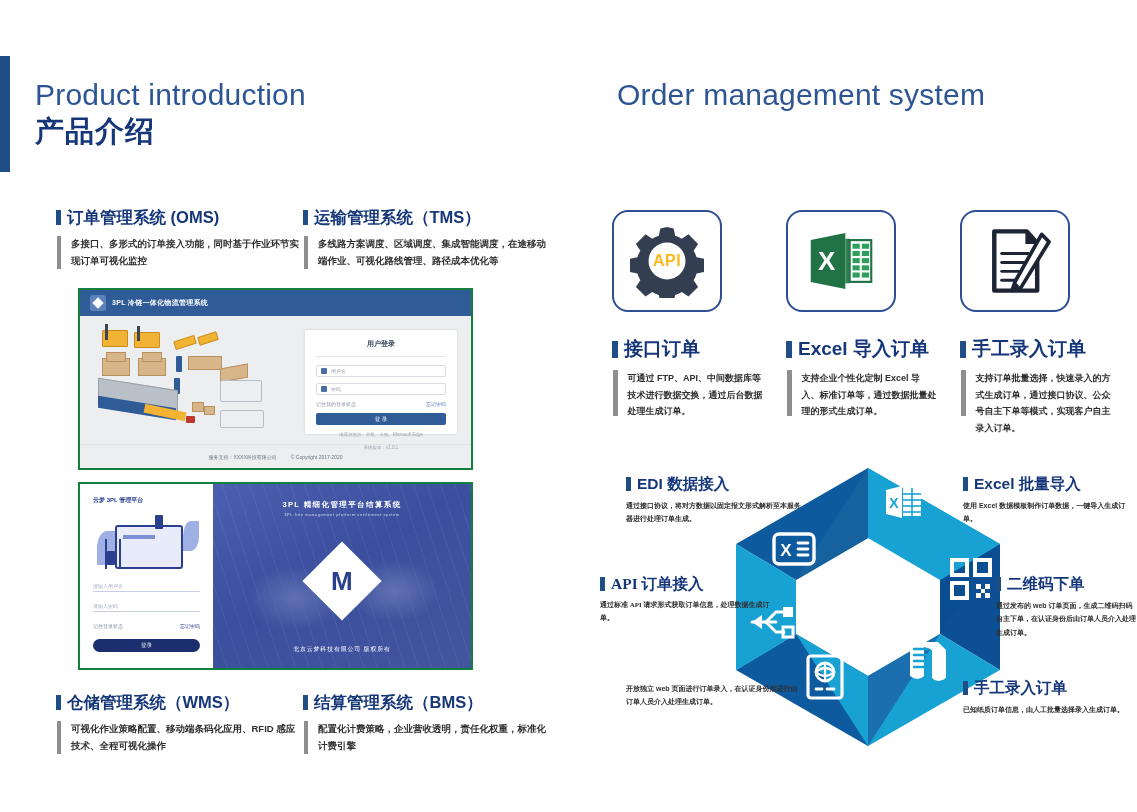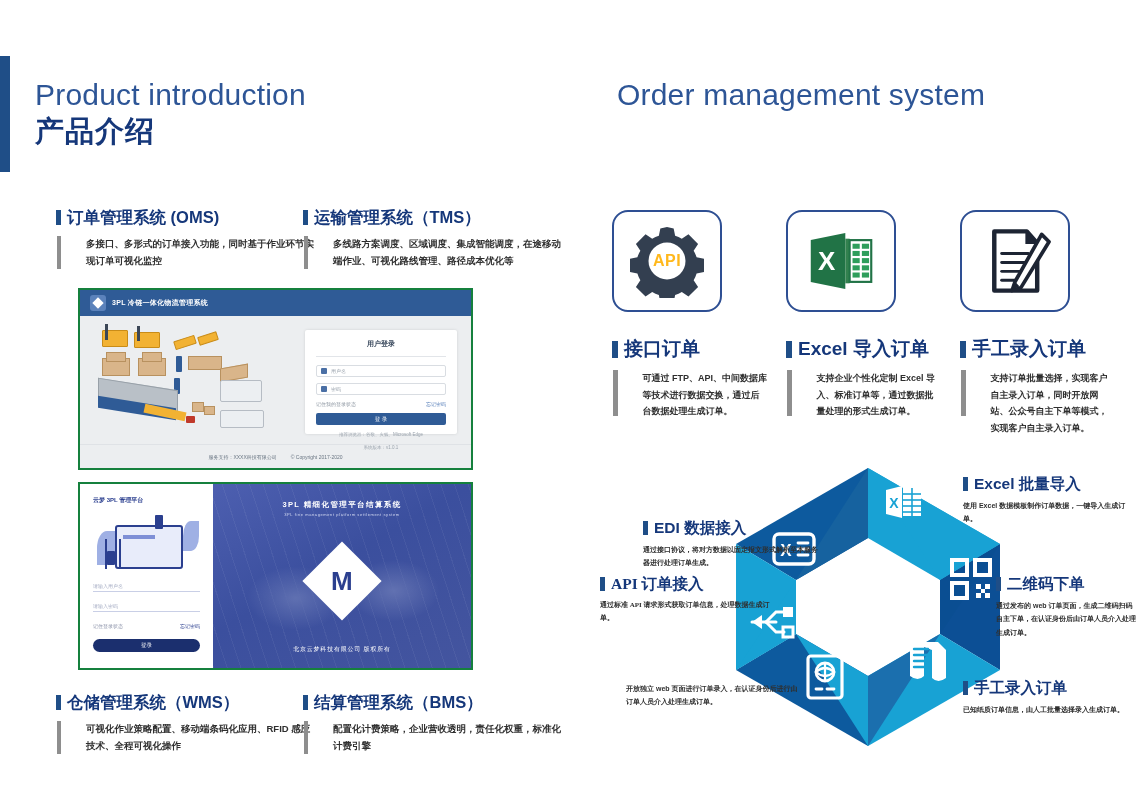--- a/index.html
+++ b/index.html
@@ -26,21 +26,21 @@
 
   
   .blk{position:absolute;}
   .blk-title{
     display:flex;align-items:flex-start;gap:6px;
     font-weight:bold;color:#15377a;white-space:nowrap;
   }
   .sq{
     display:inline-block;background:#1f4e87;flex:none;
   }
-  .blk-body{display:flex;gap:25px;}
+  .blk-body{display:flex;gap:10px;}
   .vbar{background:#8e8e8e;flex:none;}
   .blk-text{color:#2f2f2f;font-weight:bold;}
 
   
   .sysblk .blk-title{font-size:16.5px;}
   .sysblk .sq{width:5px;height:15px;margin-top:3px;}
   .sysblk .blk-body{margin-top:7px;}
   .sysblk .vbar{width:4px;height:33px;margin-left:1px;}
   .sysblk .blk-text{font-size:9.5px;line-height:1.75;max-width:232px;}
 
@@ -135,21 +135,21 @@
   #hex{position:absolute;left:722px;top:462px;width:292px;height:290px;}
   #hex svg{display:block;}
 
   
   .hx{position:absolute;}
   .hx .blk-title{font-size:15.5px;}
   .hx .sq{width:5px;height:14px;margin-top:3px;}
   .hx .blk-text{font-size:7px;line-height:1.9;color:#2f2f2f;font-weight:bold;}
   .hx.l{text-align:left;}
   .hx.r .blk-title{justify-content:flex-start;}
-  #hx-edi{left:643px;top:474px;width:175px;margin-top:44px;}
+  #hx-edi{left:626px;top:474px;width:175px;}
   #hx-api{left:600px;top:574px;width:178px;font-family:Liberation Serif, serif;}
   #hx-wechat{left:626px;top:678px;width:176px;}
   #hx-xls{left:963px;top:474px;width:170px;}
   #hx-qr{left:996px;top:574px;width:140px;}
   #hx-manual{left:963px;top:678px;width:172px;}
   .hx .blk-text{margin-top:4px;}
 </style>
 </head>
 <body>
 
@@ -367,21 +367,21 @@
       <path fill="#ffffff" stroke="#1d2433" stroke-width="5" stroke-linejoin="round" d="M86 12 L96 22 L58 84 L46 88 L50 76 Z"></path>
       <path fill="#1d2433" d="M46 88 L50 76 L56 82 Z"></path>
     </svg>
   </div>
   <div class="blk-title">
     <span class="sq"></span>
     <span>手工录入订单</span>
   </div>
   <div class="blk-body">
     <span class="vbar"></span>
-    <span class="blk-text">支持订单批量选择，实现客户自主录入订单，同时开放网站、公众号自主下单等模式，实现客户自主录入订单。</span>
+    <span class="blk-text">支持订单批量选择，快速录入的方式生成订单，通过接口协议、公众号自主下单等模式，实现客户自主录入订单。</span>
   </div>
 </div>
 
 <div id="hex">
   <svg width="292" height="290" viewBox="0 0 292 290" aria-hidden="true">
 
     <g>
 
       <polygon points="14,82 146,6 146,76 74,118" fill="#0d5a9e"></polygon>
 

